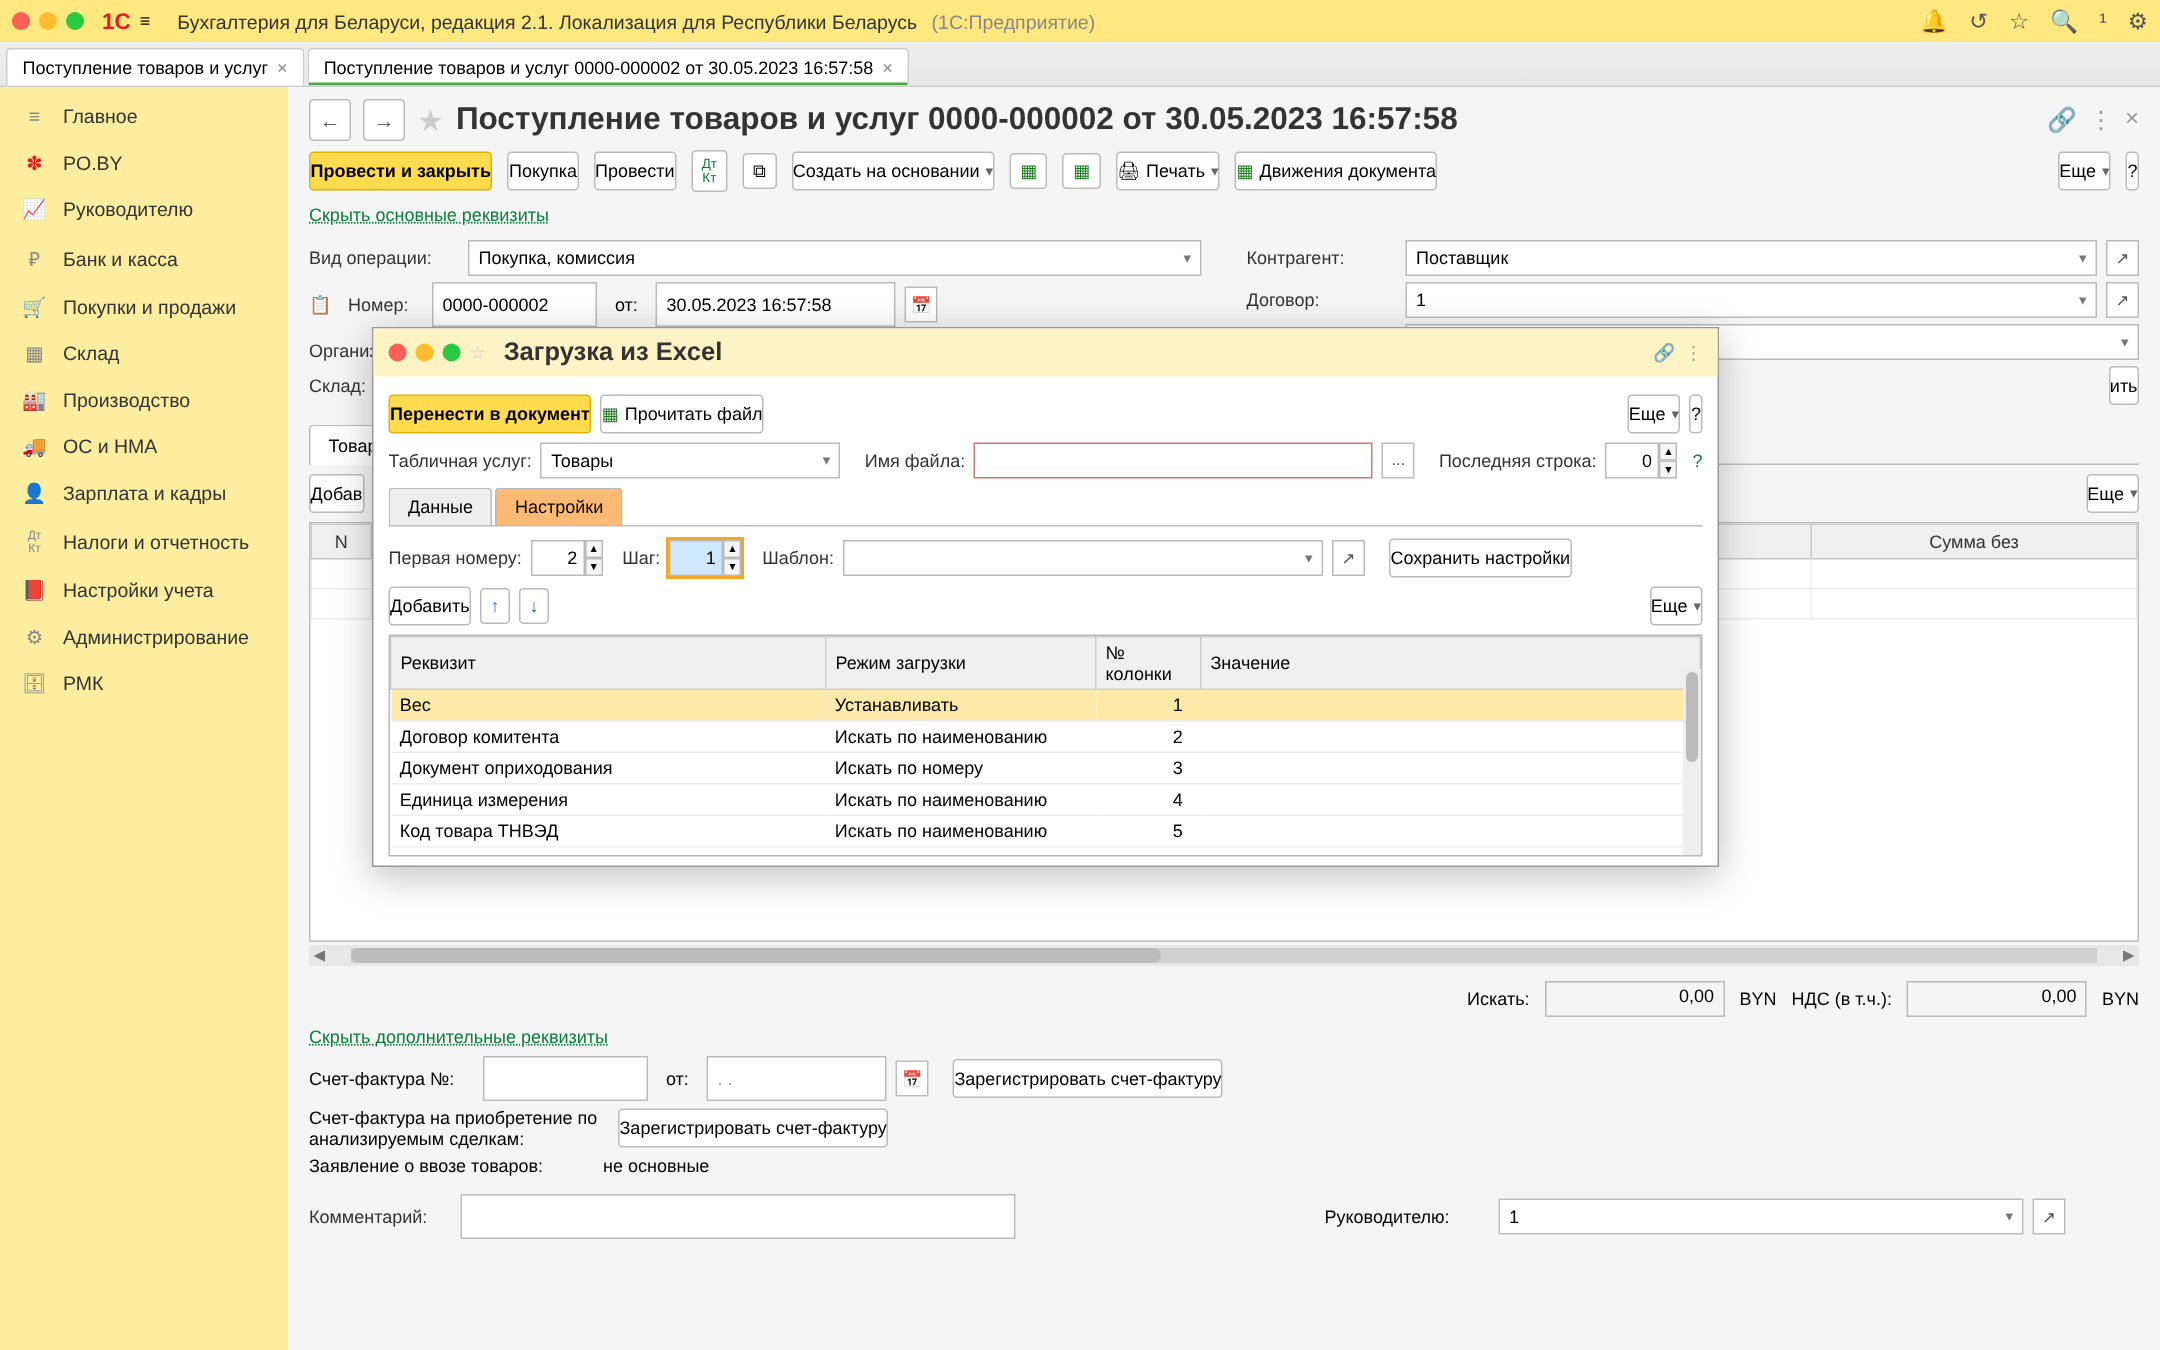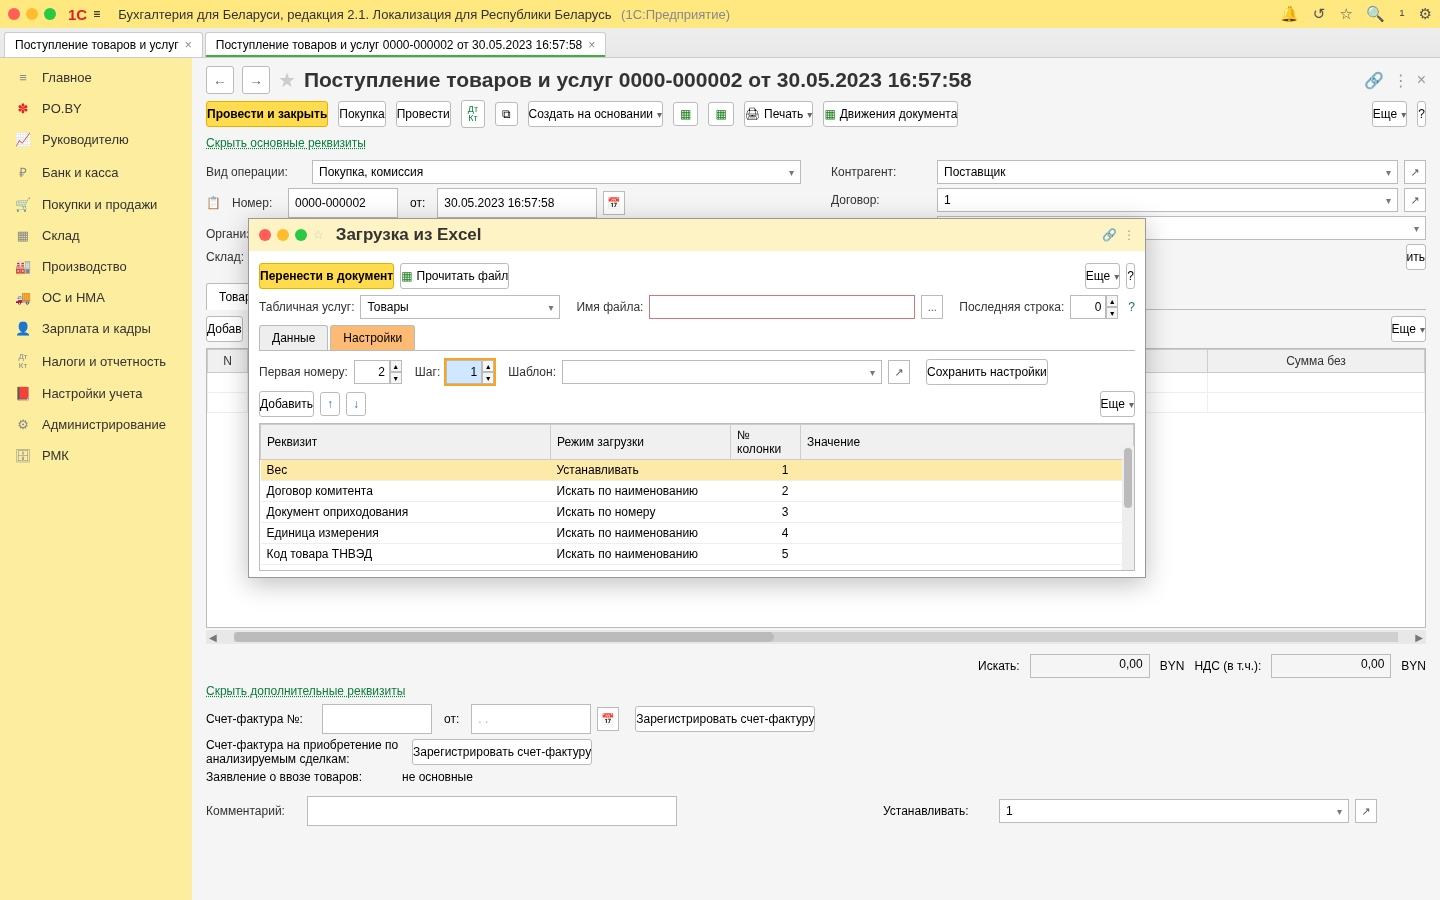--- a/index.html
+++ b/index.html
@@ -355,21 +355,21 @@
       <button class="btn">Зарегистрировать счет-фактуру</button>
     </div>
     <div class="form-row">
       <span style="width:190px">Заявление о ввозе товаров:</span>
       <span>не основные</span>
     </div>
 
     <div class="form-row" style="margin-top:12px">
       <span class="lbl" style="width:95px">Комментарий:</span>
       <div class="input" style="width:370px"></div>
-      <span style="margin-left:200px; width:110px">Устанавливать:</span>
+      <span style="margin-left:200px; width:110px">Руководителю:</span>
       <div class="select" style="width:350px">
           <span>1</span>
         </div>
       <div class="mini-btn">↗</div>
     </div>
 
     
     <div class="modal">
       <div class="modal-header">
         <div class="mac-btn mac-red"></div>

